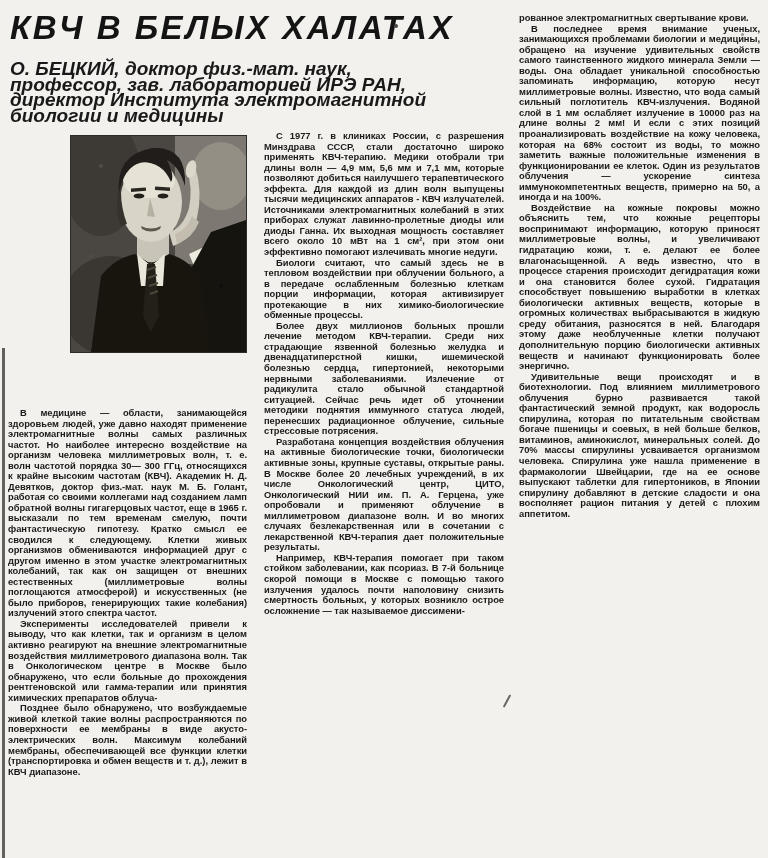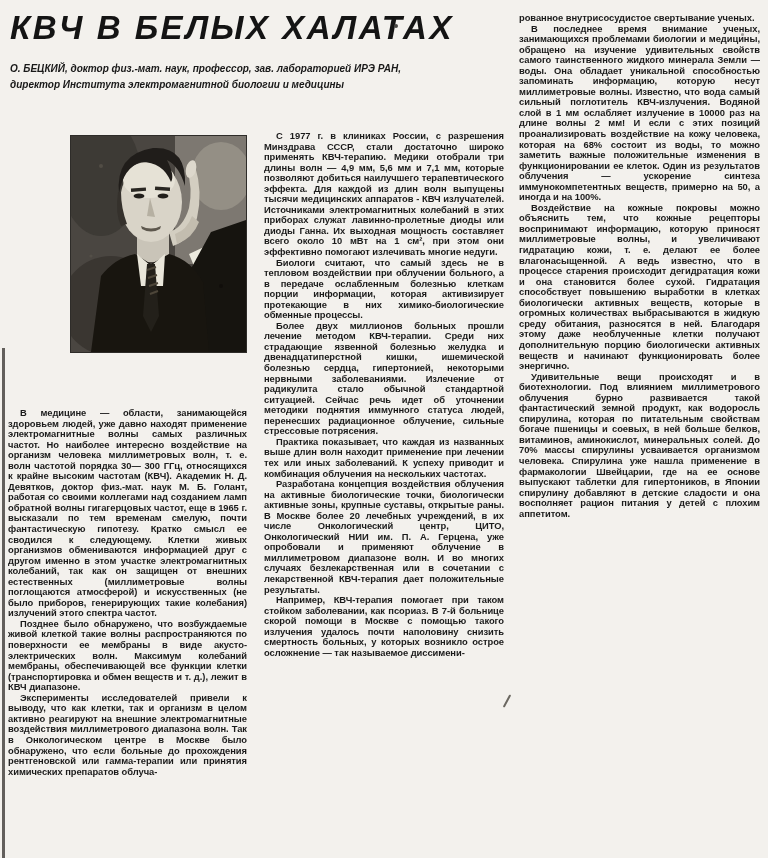--- a/index.html
+++ b/index.html
@@ -17,21 +17,21 @@
     margin:0;
     font-size:33px;line-height:36px;
     font-weight:800;font-style:italic;
     letter-spacing:2.5px;
     color:#141414;
     white-space:nowrap;
   }
   .byline{
     position:absolute;left:10px;top:61px;width:436px;
     margin:0;
-    font-size:10px;line-height:15.5px;
+    font-size:19px;line-height:15.5px;
     font-weight:700;font-style:italic;
     color:#191919;
   }
   .photo{
     position:absolute;left:71px;top:136px;width:175px;height:216px;
     background:#4a4742;
     box-shadow:0 0 0 1px #2e2c29;
   }
   .photo svg{display:block;width:100%;height:100%;}
   .col{
@@ -109,35 +109,34 @@
       <path d="M76,134 L85,131 M77,142 L86,139 M78,150 L87,147 M79,158 L87,155" stroke="#4d4639" stroke-width="2"></path>
 
       <circle cx="30" cy="30" r="2" fill="#5a554d" opacity="0.7"></circle>
       <circle cx="150" cy="150" r="2" fill="#0e0c09" opacity="0.7"></circle>
       <circle cx="20" cy="120" r="1.6" fill="#5a554d" opacity="0.6"></circle>
     </svg>
   </div>
 
   <div class="col c1">
     <p class="ind">В медицине — области, занимающейся здоровьем людей, уже давно находят применение электромагнитные волны самых различных частот. Но наиболее интересно воздействие на организм человека миллиметровых волн, т. е. волн частотой порядка 30— 300 ГГц, относящихся к крайне высоким частотам (КВЧ). Академик Н. Д. Девятков, доктор физ.-мат. наук М. Б. Голант, работая со своими коллегами над созданием ламп обратной волны гигагерцовых частот, еще в 1965 г. высказали по тем временам смелую, почти фантастическую гипотезу. Кратко смысл ее сводился к следующему. Клетки живых организмов обмениваются информацией друг с другом именно в этом участке электромагнитных колебаний, так как он защищен от внешних естественных (миллиметровые волны поглощаются атмосферой) и искусственных (не было приборов, генерирующих такие колебания) излучений этого спектра частот.</p>
+    <p class="ind">Эксперименты исследователей привели к выводу, что как клетки, так и организм в целом активно реагируют на внешние электромагнитные воздействия миллиметрового диапазона волн. Так в Онкологическом центре в Москве было обнаружено, что если больные до прохождения рентгеновской или гамма-терапии или принятия химических препаратов облуча-</p>
     <p class="ind">Позднее было обнаружено, что возбуждаемые живой клеткой такие волны распространяются по поверхности ее мембраны в виде акусто-электрических волн. Максимум колебаний мембраны, обеспечивающей все функции клетки (транспортировка и обмен веществ и т. д.), лежит в КВЧ диапазоне.</p>
-    <p class="ind">Эксперименты исследователей привели к выводу, что как клетки, так и организм в целом активно реагируют на внешние электромагнитные воздействия миллиметрового диапазона волн. Так в Онкологическом центре в Москве было обнаружено, что если больные до прохождения рентгеновской или гамма-терапии или принятия химических препаратов облуча-</p>
   </div>
 
   <div class="col c2">
     <p class="ind">С 1977 г. в клиниках России, с разрешения Минздрава СССР, стали достаточно широко применять КВЧ-терапию. Медики отобрали три длины волн — 4,9 мм, 5,6 мм и 7,1 мм, которые позволяют добиться наилучшего терапевтического эффекта. Для каждой из длин волн выпущены тысячи медицинских аппаратов - КВЧ излучателей. Источниками электромагнитных колебаний в этих приборах служат лавинно-пролетные диоды или диоды Ганна. Их выходная мощность составляет всего около 10 мВт на 1 см², при этом они эффективно помогают излечивать многие недуги.</p>
     <p class="ind">Биологи считают, что самый здесь не в тепловом воздействии при облучении больного, а в передаче ослабленным болезнью клеткам порции информации, которая активизирует протекающие в них химико-биологические обменные процессы.</p>
     <p class="ind">Более двух миллионов больных прошли лечение методом КВЧ-терапии. Среди них страдающие язвенной болезнью желудка и двенадцатиперстной кишки, ишемической болезнью сердца, гипертонией, некоторыми нервными заболеваниями. Излечение от радикулита стало обычной стандартной ситуацией. Сейчас речь идет об уточнении методики поднятия иммунного статуса людей, перенесших радиационное облучение, сильные стрессовые потрясения.</p>
-    <p class="ind">Практика показывает, что каждая из названных выше длин волн находит применение при лечении тех или иных заболеваний. К успеху приводит и комбинация облучения на нескольких частотах.</p>
     <p class="ind">Разработана концепция воздействия облучения на активные биологические точки, биологически активные зоны, крупные суставы, открытые раны. В Москве более 20 лечебных учреждений, в их числе Онкологический центр, ЦИТО, Онкологический НИИ им. П. А. Герцена, уже опробовали и применяют облучение в миллиметровом диапазоне волн. И во многих случаях безлекарственная или в сочетании с лекарственной КВЧ-терапия дает положительные результаты.</p>
     <p class="ind">Например, КВЧ-терапия помогает при таком стойком заболевании, как псориаз. В 7-й больнице скорой помощи в Москве с помощью такого излучения удалось почти наполовину снизить смертность больных, у которых возникло острое осложнение — так называемое диссимени-</p>
   </div>
 
   <div class="col c3">
-    <p>рованное внутрисосудистое свертывание ученых.</p>
+    <p>рованное электромагнитных свертывание крови.</p>
     <p class="ind">В последнее время внимание ученых, занимающихся проблемами биологии и медицины, обращено на изучение удивительных свойств самого таинственного жидкого минерала Земли — воды. Она обладает уникальной способностью запоминать информацию, которую несут миллиметровые волны. Известно, что вода самый сильный поглотитель КВЧ-излучения. Водяной слой в 1 мм ослабляет излучение в 10000 раз на длине волны 2 мм! И если с этих позиций проанализировать воздействие на кожу человека, которая на 68% состоит из воды, то можно заметить важные положительные изменения в функционировании ее клеток. Один из результатов облучения — ускорение синтеза иммунокомпетентных веществ, примерно на 50, а иногда и на 100%.</p>
     <p class="ind">Воздействие на кожные покровы можно объяснить тем, что кожные рецепторы воспринимают информацию, которую приносят миллиметровые волны, и увеличивают гидратацию кожи, т. е. делают ее более влагонасыщенной. А ведь известно, что в процессе старения происходит дегидратация кожи и она становится более сухой. Гидратация способствует повышению выработки в клетках биологически активных веществ, которые в огромных количествах выбрасываются в жидкую среду обитания, разносятся в ней. Благодаря этому даже необлученные клетки получают дополнительную порцию биологически активных веществ и начинают функционировать более энергично.</p>
     <p class="ind">Удивительные вещи происходят и в биотехнологии. Под влиянием миллиметрового облучения бурно развивается такой фантастический земной продукт, как водоросль спирулина, которая по питательным свойствам богаче пшеницы и соевых, в ней больше белков, витаминов, аминокислот, минеральных солей. До 70% массы спирулины усваивается организмом человека. Спирулина уже нашла применение в фармакологии Швейцарии, где на ее основе выпускают таблетки для гипертоников, в Японии спирулину добавляют в детские сладости и она восполняет рацион питания у детей с плохим аппетитом.</p>
   </div>
 
   <div class="edge-artifact"></div>
   <div class="margin-mark"></div>
   <div class="speck s1"></div>
   <div class="speck s2"></div>
 

